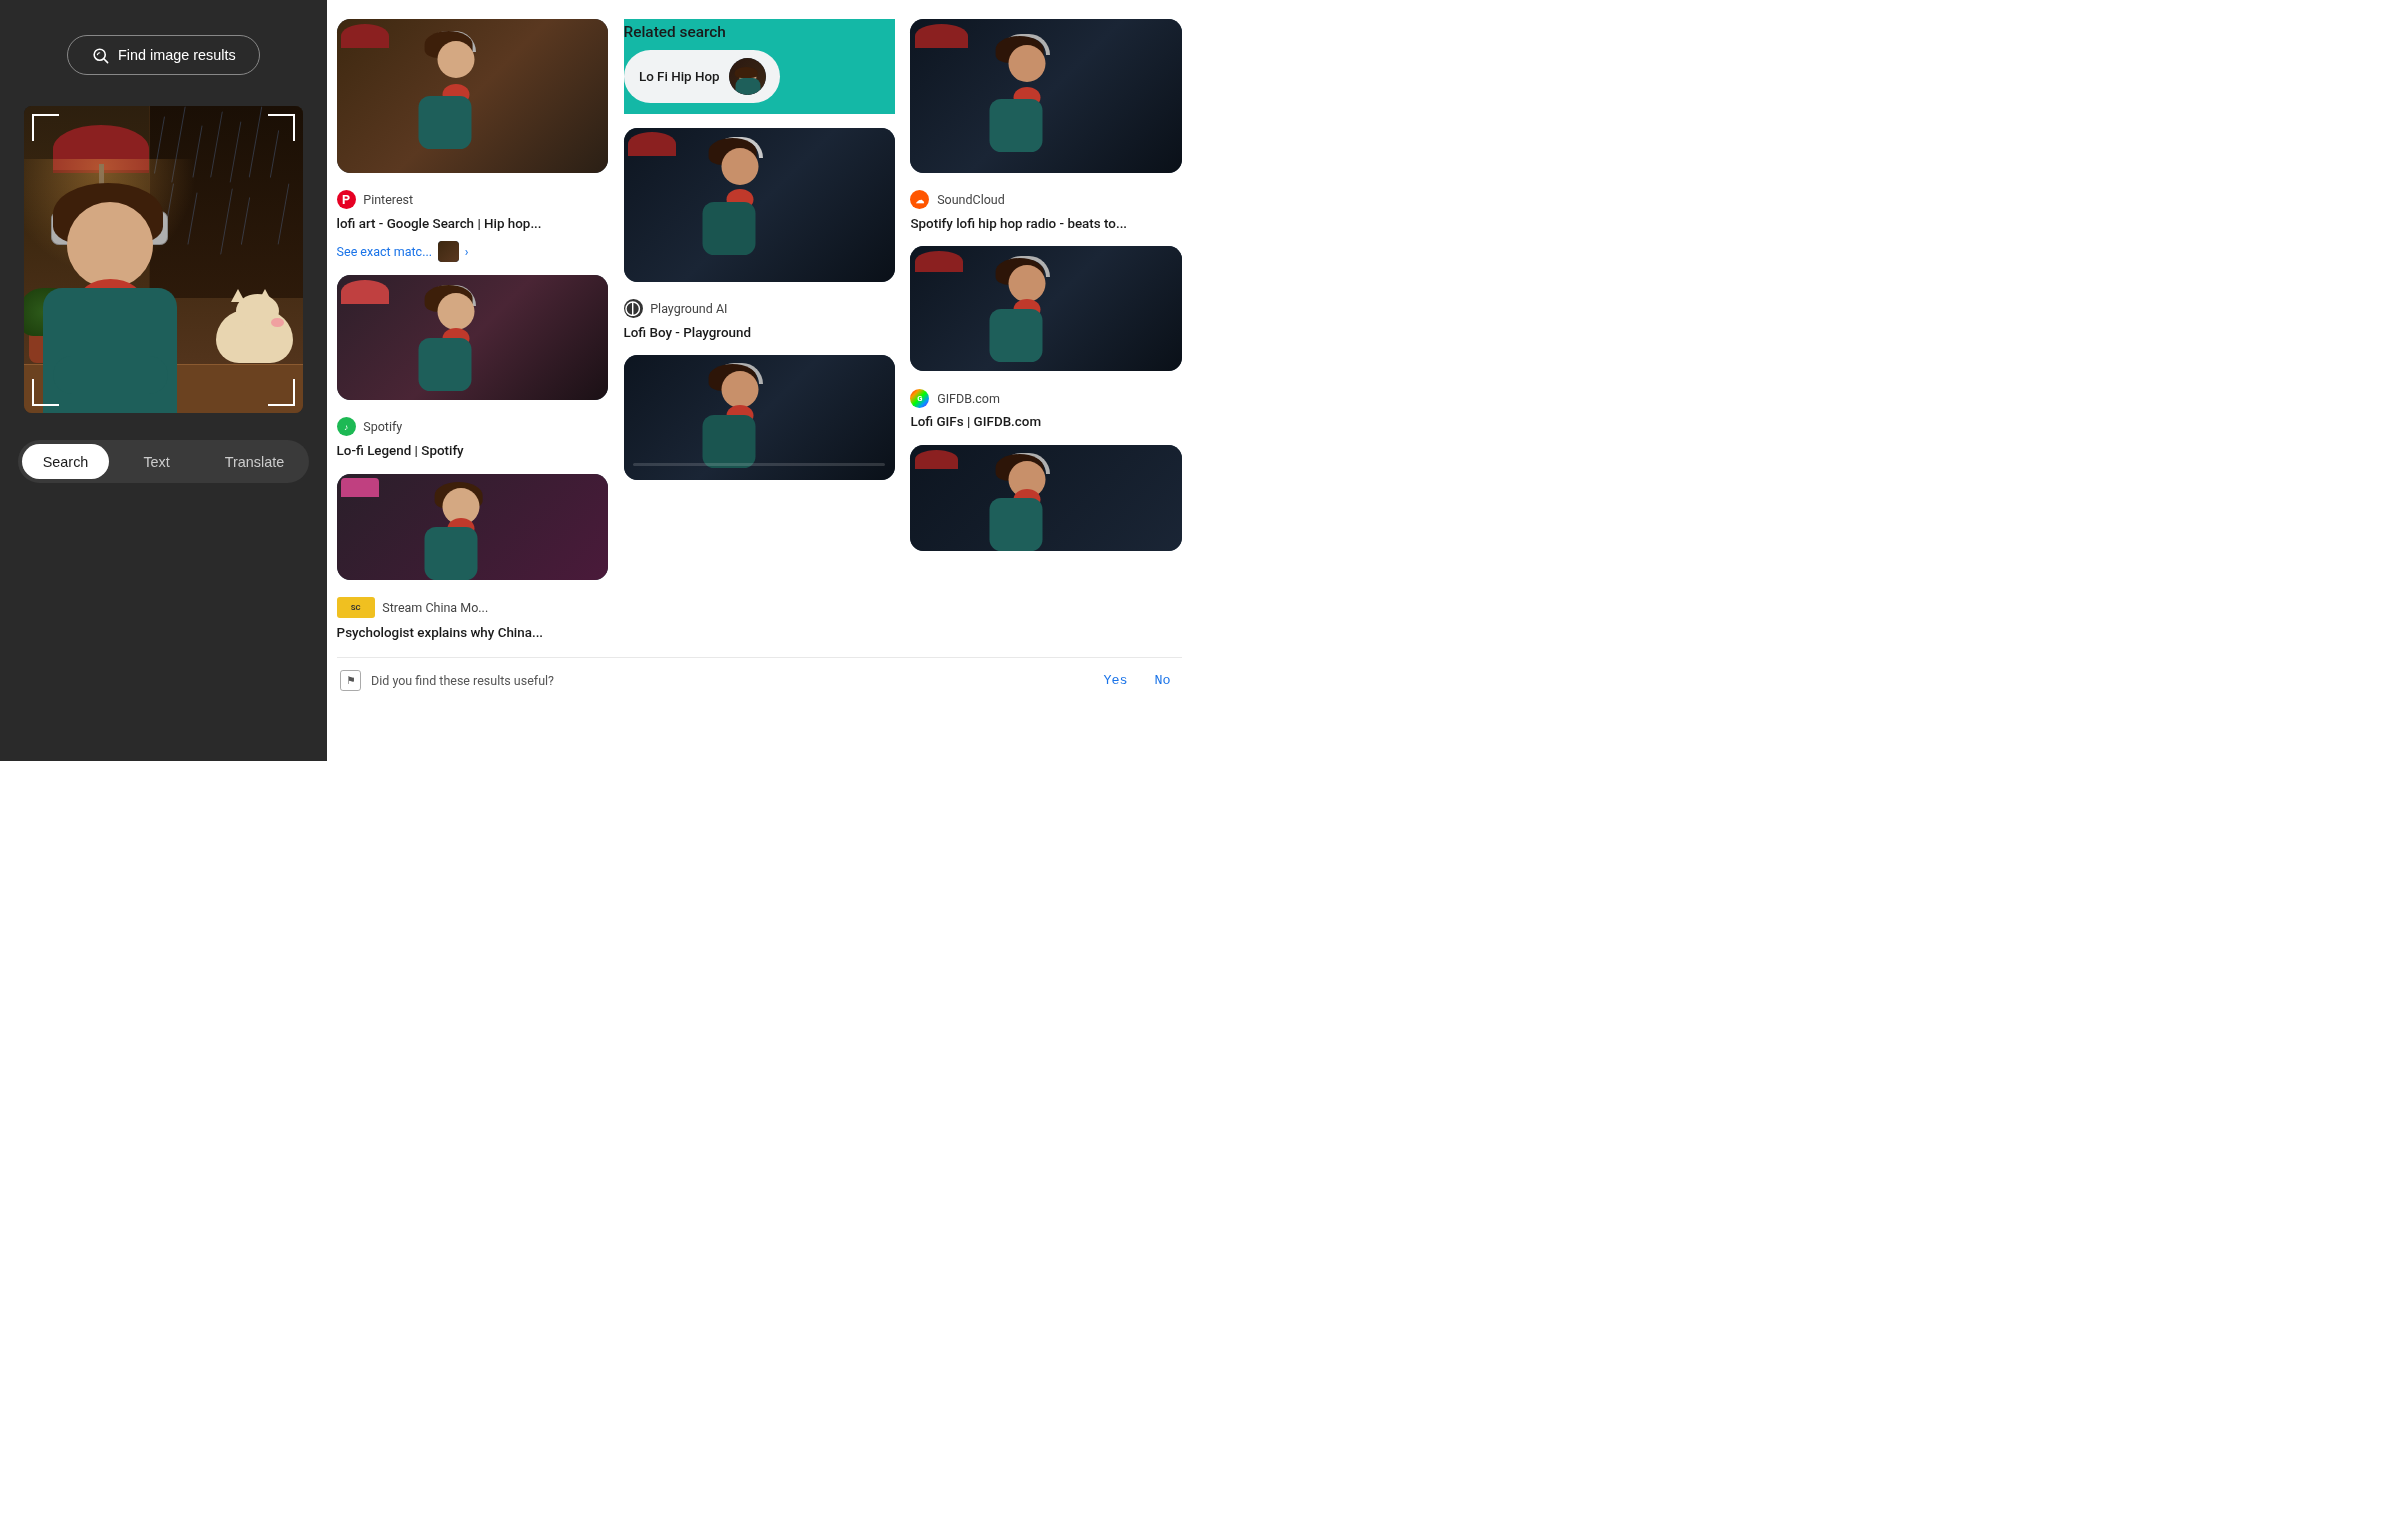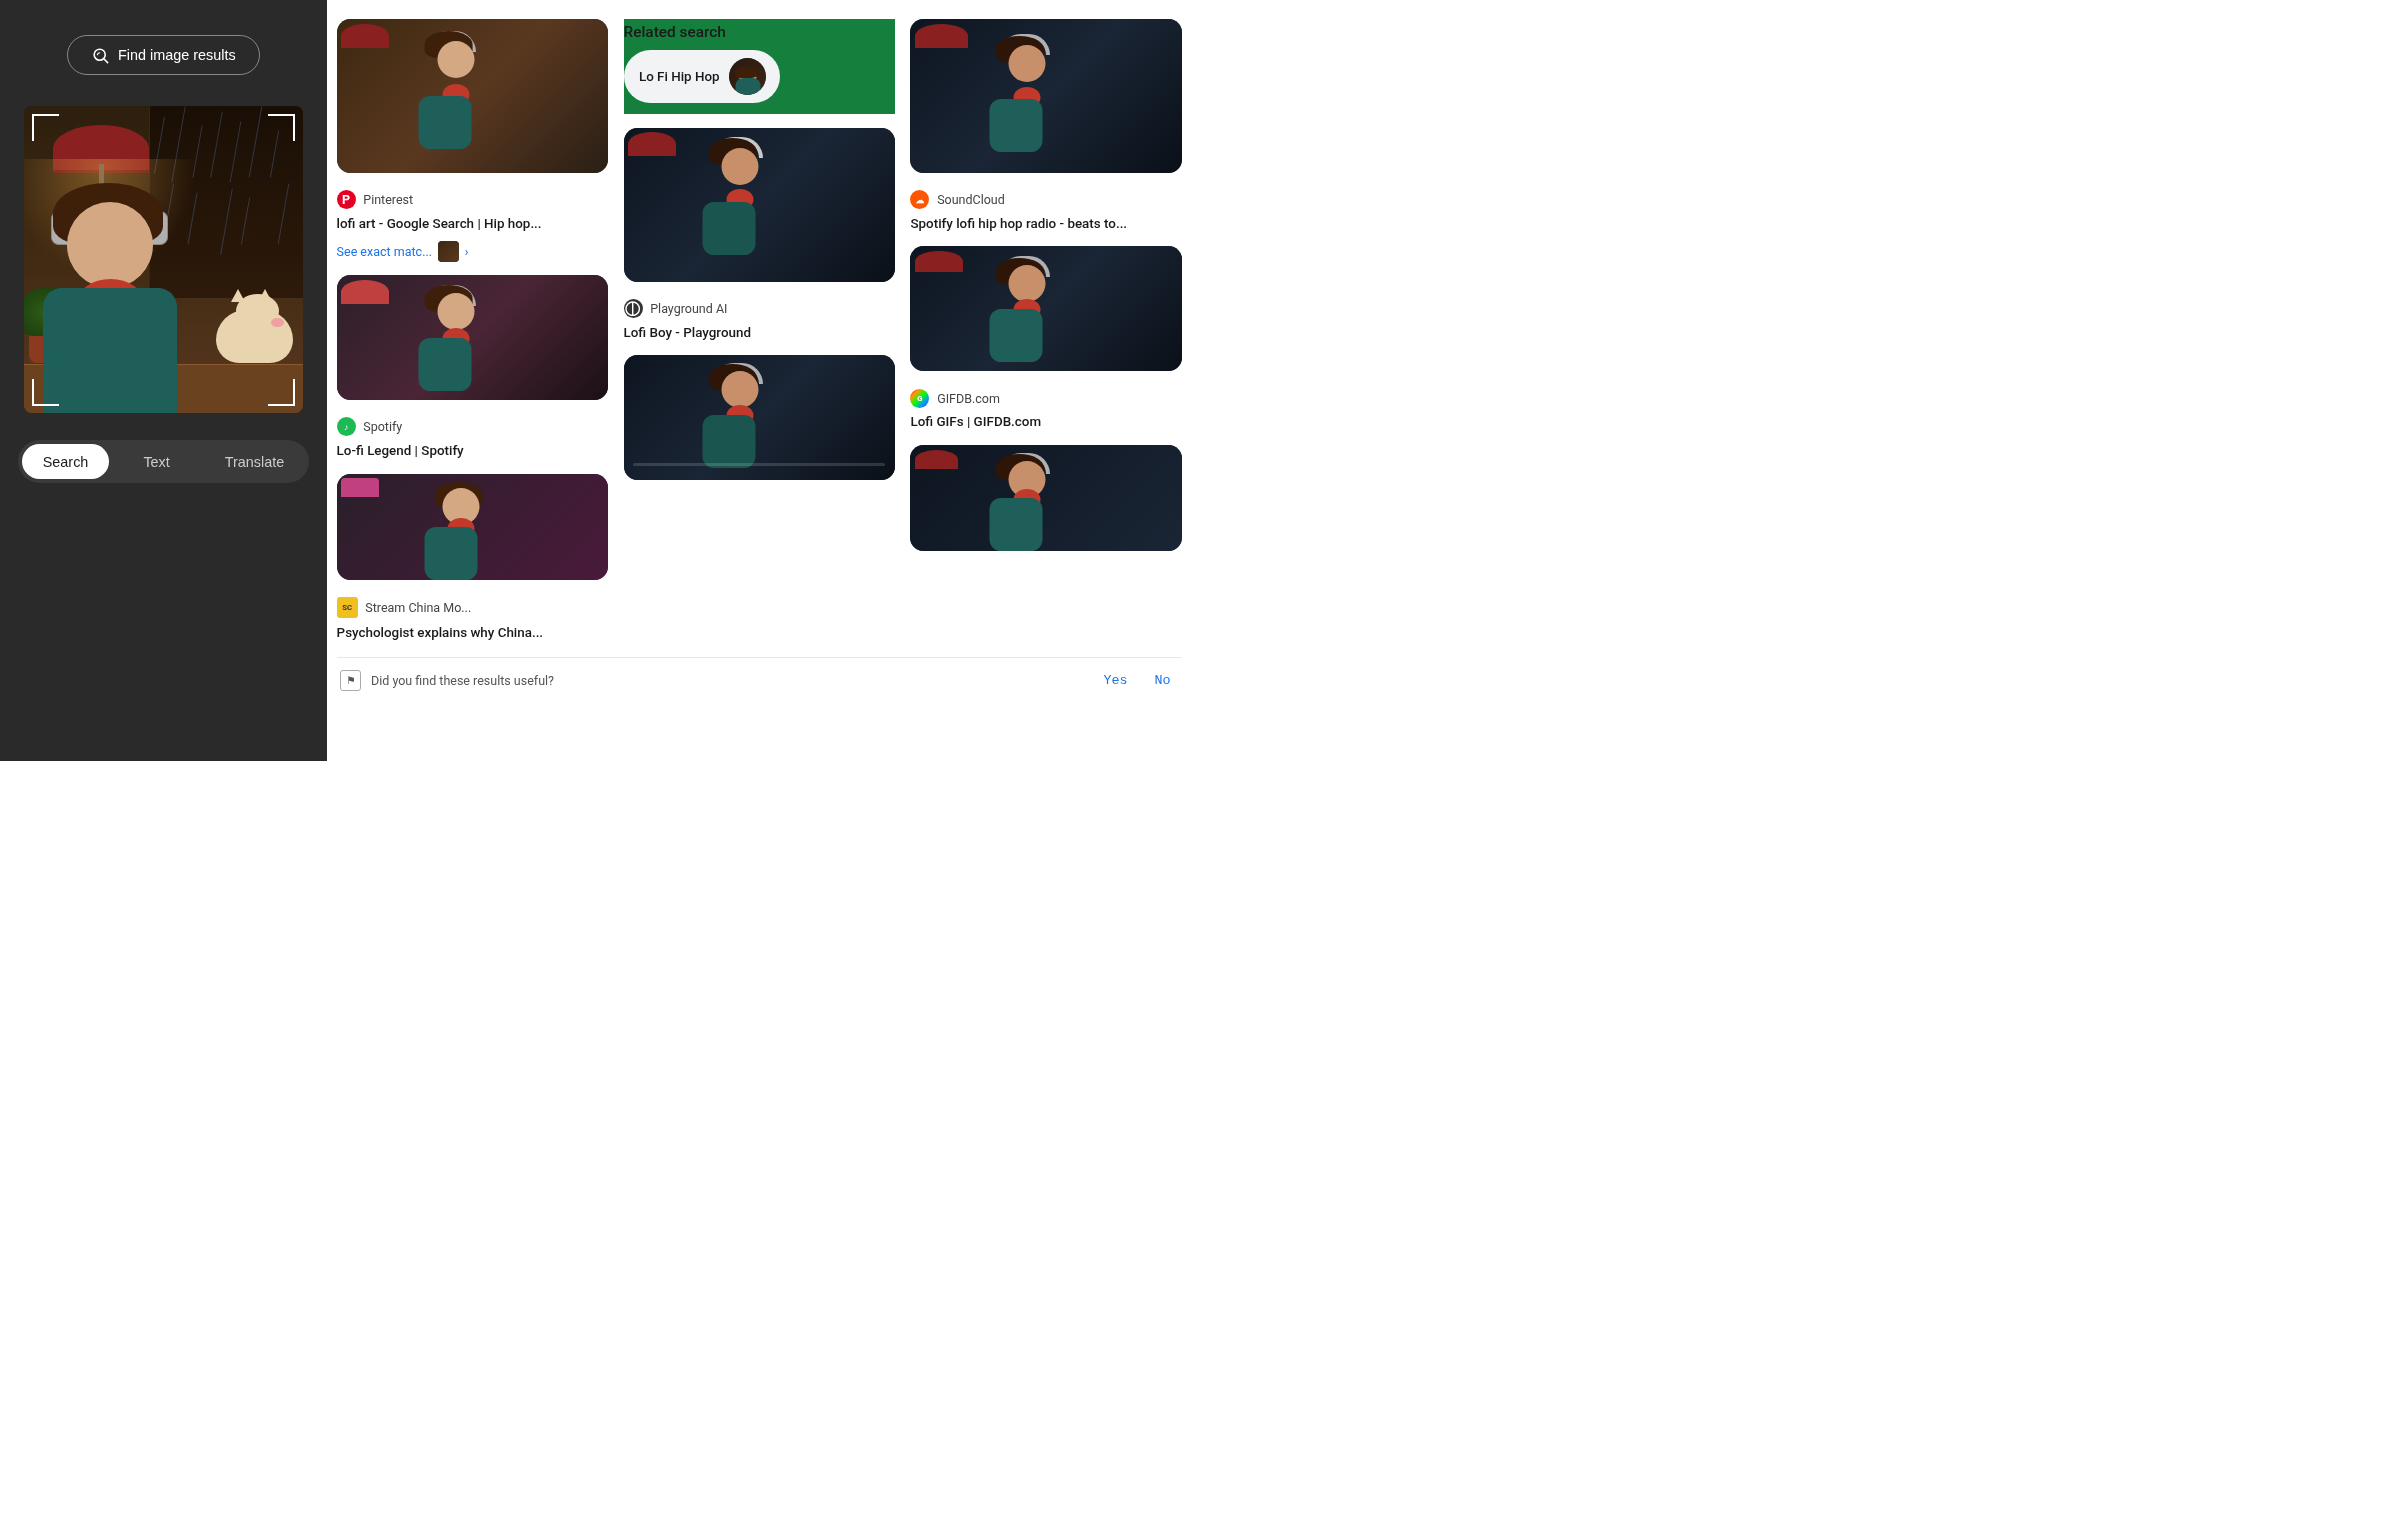--- a/index.html
+++ b/index.html
@@ -452,21 +452,21 @@
       color: #fff;
     }
     .source-icon.pinterest { background: #e60023; font-size: 12.5px; }
     .source-icon.spotify { background: #1db954; font-size: 8.6px; }
     .source-icon.playground { background: #333; border-radius: 50%; }
     .source-icon.soundcloud { background: #f50; font-size: 8.6px; }
     .source-icon.gifdb {
       background: linear-gradient(135deg, #f00 0%, #f90 25%, #0f0 50%, #09f 75%, #90f 100%);
       font-size: 7.7px;
     }
-    .source-icon.scmp { background: #f0c020; font-size: 7.7px; width: 21px; height: 21px; border-radius: 2.9px; color: #333; }
+    .source-icon.scmp { background: #f0c020; font-size: 7.7px; width: 38px; height: 21px; border-radius: 2.9px; color: #333; }
 
     .source-name {
       font-size: 12.5px;
       color: #444;
       font-weight: 400;
     }
     .result-title {
       font-size: 13.4px;
       color: #1a1a1a;
       font-weight: 500;
@@ -487,21 +487,21 @@
       width: 21px;
       height: 21px;
       border-radius: 3.8px;
       background: #2a3a4a;
       overflow: hidden;
     }
     .chevron-right { font-size: 12.5px; }
 
     
     .related-search-section {
-      background: #15803d;
+      background: #14b8a6;
       padding: 3.8px 0 11.5px;
     }
     .related-search-title {
       font-size: 15.4px;
       font-weight: 500;
       color: #1a1a1a;
       margin-bottom: 9.6px;
     }
     .related-chip {
       display: flex;

